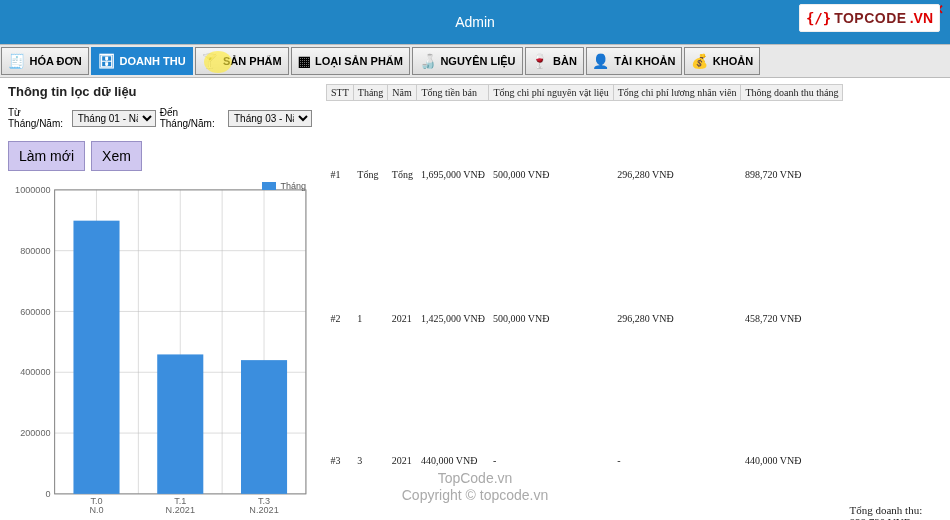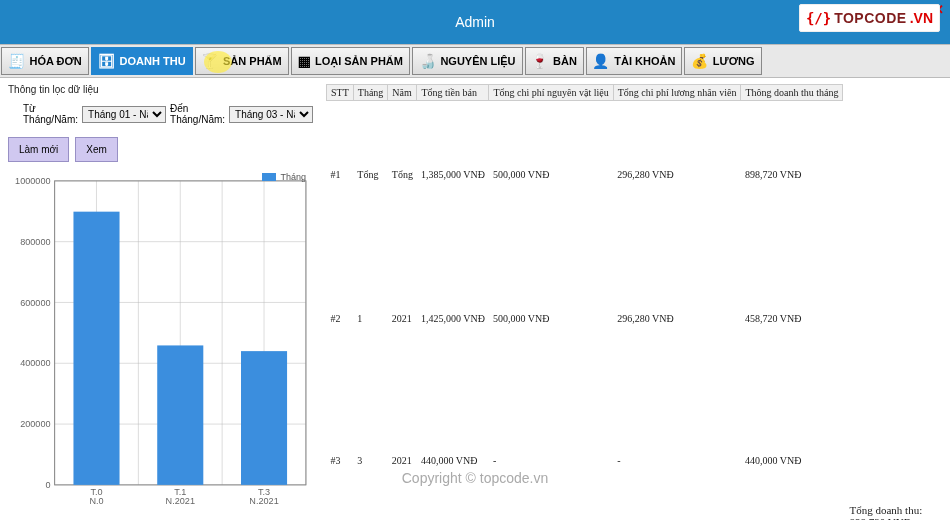--- a/index.html
+++ b/index.html
@@ -100,41 +100,41 @@
 
   .content { display: flex; height: calc(100% - 60px); }
   .left {
     width: 320px;
     padding: 6px 8px;
     display: flex;
     flex-direction: column;
     gap: 4px;
   }
   .section-h {
-    font-weight: 400;
-    font-size: 10px;
+    font-weight: 700;
+    font-size: 13px;
     color: #222;
   }
   .filter-row {
     display: flex;
     align-items: center;
     gap: 4px;
     font-size: 10px;
-    margin: 4px 15px;
+    margin: 4px 0;
   }
   .filter-row select {
     font-size: 10px;
     padding: 1px;
     width: 84px;
     border: 1px solid #888;
   }
   .btn-row { display: flex; gap: 6px; margin: 4px 0 0; }
   .action {
     padding: 6px 10px;
-    font-size: 10px;
+    font-size: 14px;
     border: 1px solid #9890c5;
     background: #d0c8f0;
     cursor: pointer;
   }
   .chart-wrap {
     margin-top: 6px;
     flex: 1;
     position: relative;
   }
   .legend {
@@ -218,21 +218,21 @@
     <div class="tb-btn">
       <span class="ico">🍷</span>
       <span>BÀN</span>
     </div>
     <div class="tb-btn">
       <span class="ico">👤</span>
       <span>TÀI KHOẢN</span>
     </div>
     <div class="tb-btn">
       <span class="ico">💰</span>
-      <span>LƯƠNG</span>
+      <span>KHOẢN</span>
     </div>
   </div>
 
 <div class="content">
   <div class="left">
     <div class="section-h">Thông tin lọc dữ liệu</div>
     <div class="filter-row">
       <span>Từ Tháng/Năm:</span>
       <select><option>Tháng 01 - Năm 2</option></select>
       <span>Đến Tháng/Năm:</span>
@@ -293,21 +293,21 @@
             <th>Tổng chi phí nguyên vật liệu</th>
             <th>Tổng chi phí lương nhân viên</th>
             <th>Thông doanh thu tháng</th>
           </tr>
         </thead>
       <tbody id="tbody">
           <tr>
             <td>#1</td>
             <td>Tổng</td>
             <td>Tổng</td>
-            <td>1,385,000 VNĐ</td>
+            <td>1,695,000 VNĐ</td>
             <td>500,000 VNĐ</td>
             <td>296,280 VNĐ</td>
             <td>898,720 VNĐ</td>
           </tr>
           <tr>
             <td>#2</td>
             <td>1</td>
             <td>2021</td>
             <td>1,425,000 VNĐ</td>
             <td>500,000 VNĐ</td>
@@ -326,14 +326,15 @@
         </tbody>
     </table>
     <div class="footer-total">
       <span>Tổng doanh thu:</span>
       <span>898,720 VNĐ</span>
     </div>
   </div>
 </div>
 
 <div class="watermark-center">
+  <div>TopCode.vn</div>
   <div>Copyright © topcode.vn</div>
 </div>
 
 </body></html>

